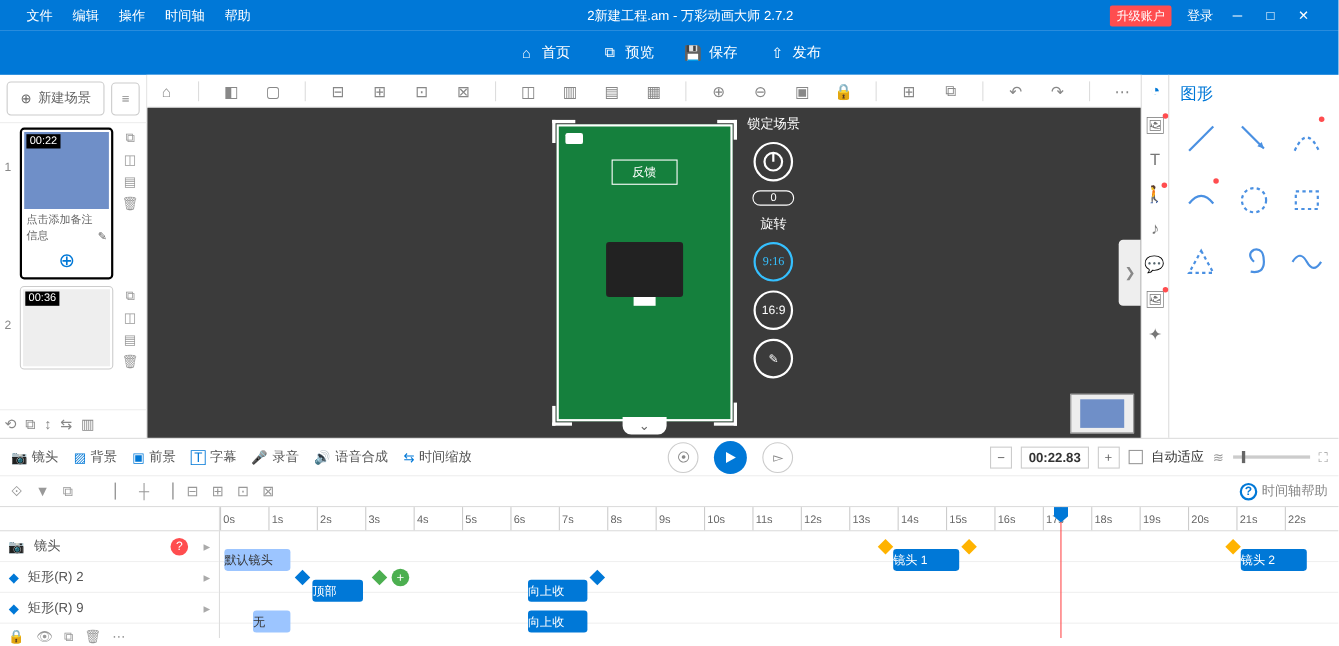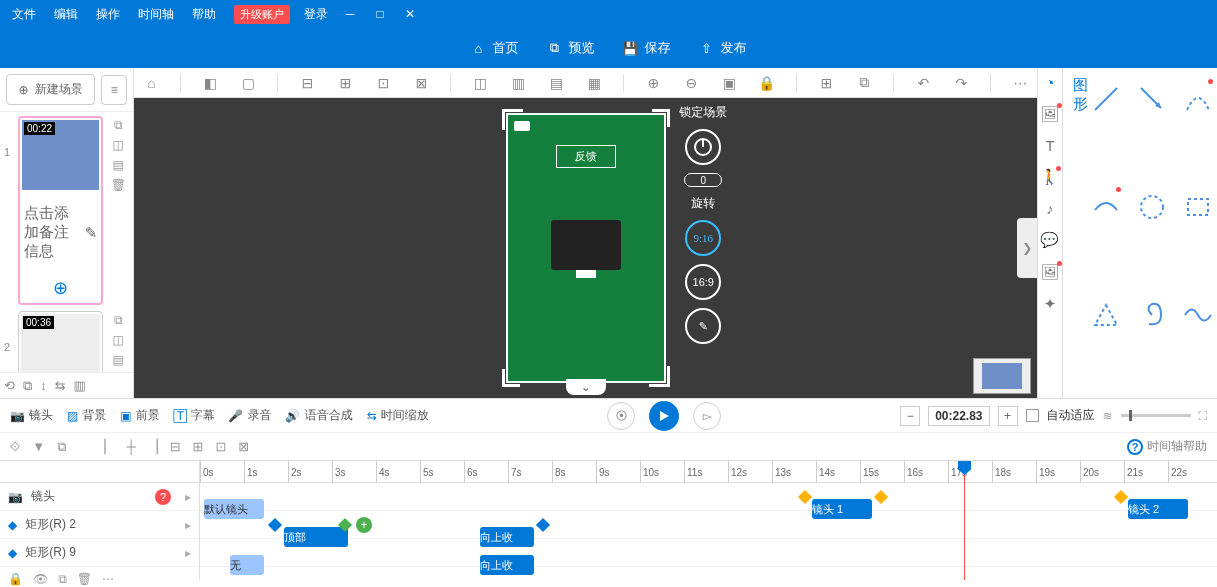--- a/index.html
+++ b/index.html
@@ -1,39 +1,39 @@
 <!DOCTYPE html>
 <html><head>
 <meta charset="utf-8">
 <style>
 * { margin:0; padding:0; box-sizing:border-box; font-family:"Microsoft YaHei",Arial,sans-serif; }
 body { width:1217px; height:587px; overflow:hidden; background:#fff; font-size:12px; color:#333; }
-.titlebar { height:28px; background:#0078d7; color:#fff; display:flex; align-items:center; padding:0 12px; }
+.titlebar { height:28px; background:#0078d7; color:#fff; display:flex; align-items:center; padding:0 24px; }
 .titlebar .menu { margin-right:18px; cursor:pointer; }
 .titlebar .doc { flex:1; text-align:center; font-size:12px; }
 .titlebar .right { display:flex; align-items:center; gap:14px; }
 .up-badge { background:#ff4d4f; padding:2px 6px; border-radius:2px; font-size:11px;}
 .win-btn { width:16px; height:16px; display:inline-flex; justify-content:center; align-items:center; cursor:pointer;}
 .toolbar-main { height:40px; background:#0078d7; display:flex; justify-content:center; align-items:center; gap:28px; color:#fff; }
 .tb-btn { display:flex; align-items:center; gap:6px; cursor:pointer; font-size:13px;}
 .icon { display:inline-flex; width:16px; height:16px; justify-content:center; align-items:center; }
 
 .workarea { display:flex; height:330px; }
 .scene-panel { width:170px; border-right:1px solid #ddd; display:flex; flex-direction:column; }
 .scene-top { display:flex; align-items:center; padding:6px; gap:6px; border-bottom:1px solid #eee;}
 .new-scene-btn { flex:1; border:1px solid #ccc; border-radius:4px; padding:6px; display:flex; align-items:center; justify-content:center; gap:6px; cursor:pointer; color:#666;}
 .sort-btn { width:26px; height:30px; border:1px solid #ccc; border-radius:4px; display:flex; align-items:center; justify-content:center; cursor:pointer; color:#888;}
 .scene-list { flex:1; overflow-y:auto; padding:4px;}
 .scene-row { display:flex; align-items:flex-start; gap:4px; margin-bottom:6px;}
 .scene-idx { width:10px; color:#888; font-size:11px; padding-top:30px;}
 .scene-card { flex:1; border:1px solid #ccc; border-radius:4px; padding:2px; position:relative;}
-.scene-card.sel { border:2px solid #f9a8d4;}
+.scene-card.sel { border:2px solid #000000;}
 .scene-thumb { width:100%; height:70px; background:#6f8fc8; position:relative;}
 .scene-time { position:absolute; top:2px; left:2px; background:#000; color:#fff; font-size:10px; padding:1px 3px;}
-.scene-note { font-size:15px; color:#666; padding:14px 2px; display:flex; align-items:center; gap:4px;}
+.scene-note { font-size:10px; color:#666; padding:3px 2px; display:flex; align-items:flex-end; gap:4px;}
 .scene-add { text-align:center; color:#0078d7; font-size:18px; cursor:pointer; padding:2px;}
 .scene-tools { width:22px; display:flex; flex-direction:column; gap:6px; align-items:center; padding-top:2px;}
 .scene-tools span { color:#999; cursor:pointer; font-size:12px;}
 .scene-bottom { height:26px; border-top:1px solid #eee; display:flex; align-items:center; padding:0 4px; gap:8px;}
 .scene-bottom span { color:#888; cursor:pointer; font-size:13px;}
 
 .canvas-area { flex:1; display:flex; flex-direction:column; background:#fff;}
 .canvas-toolbar { height:30px; border-bottom:1px solid #ddd; display:flex; align-items:center; padding:0 8px; gap:20px;}
 .canvas-toolbar .tbicon { color:#888; cursor:pointer; font-size:14px; display:inline-flex; width:18px; justify-content:center;}
 .canvas-toolbar .sep { width:1px; height:18px; background:#ddd;}
@@ -59,21 +59,21 @@
 .expand-handle{position:absolute;right:0;top:50%;transform:translateY(-50%);width:20px;height:60px;background:#eee;border-radius:4px 0 0 4px;display:flex;align-items:center;justify-content:center;color:#888;cursor:pointer;}
 
 .filmstrip-mini{position:absolute;bottom:4px;right:6px;width:58px;height:36px;background:#eee;border:1px solid #999;display:flex;align-items:center;justify-content:center;}
 .filmstrip-mini .m{width:40px;height:26px;background:#6f8fc8;}
 
 .side-icons { width:32px; border-left:1px solid #ddd; border-right:1px solid #ddd; display:flex; flex-direction:column; align-items:center; padding-top:6px; gap:14px;}
 .side-icons .sic { color:#777; cursor:pointer; font-size:15px; position:relative;}
 .side-icons .sic.active{color:#0078d7;}
 .side-icons .dot::after{content:'';position:absolute;top:-2px;right:-2px;width:5px;height:5px;background:#ff4d4f;border-radius:50%;}
 
-.props-panel { width:190px; padding:8px 10px; display:flex; flex-direction:row; overflow:hidden;}
+.props-panel { width:190px; padding:8px 10px; display:flex; flex-direction:column; overflow:hidden;}
 .props-title { color:#0078d7; font-size:15px; margin-bottom:8px;}
 .props-tabs { display:flex; flex-wrap:wrap; gap:8px 10px; font-size:12px; margin-bottom:10px;}
 .props-tabs span { color:#666; cursor:pointer; padding-bottom:2px;}
 .props-tabs span.active { color:#0078d7; border-bottom:2px solid #0078d7;}
 .shape-grid { display:grid; grid-template-columns:repeat(3,1fr); gap:10px;}
 .shape-cell { height:46px; border:1px solid transparent; display:flex; align-items:center; justify-content:center; cursor:pointer; position:relative;}
 .shape-cell .rd::after{content:'';position:absolute;top:2px;right:2px;width:5px;height:5px;background:#ff4d4f;border-radius:50%;}
 
 .timeline-bar { height:34px; border-top:1px solid #ddd; display:flex; align-items:center; padding:0 10px; gap:14px; font-size:12px;}
 .tl-btn { display:flex; align-items:center; gap:4px; color:#555; cursor:pointer;}
@@ -120,20 +120,21 @@
 </style>
 </head>
 <body>
 
 <div class="titlebar">
   <span class="menu">文件</span>
   <span class="menu">编辑</span>
   <span class="menu">操作</span>
   <span class="menu">时间轴</span>
   <span class="menu">帮助</span>
+  <span class="doc">2新建工程.am - 万彩动画大师 2.7.2</span>
   <div class="right">
     <span class="up-badge">升级账户</span>
     <span>登录</span>
     <span class="win-btn">─</span>
     <span class="win-btn">□</span>
     <span class="win-btn">✕</span>
   </div>
 </div>
 
 <div class="toolbar-main">
@@ -461,21 +462,21 @@
     <div class="track-line">
       <div class="clip lite" style="left:4px;width:60px;">默认镜头</div>
       <div class="diamond" style="left:600px;"></div>
       <div class="clip" style="left:612px;width:60px;">镜头 1</div>
       <div class="diamond" style="left:676px;"></div>
       <div class="diamond" style="left:916px;"></div>
       <div class="clip" style="left:928px;width:60px;">镜头 2</div>
     </div>
     <div class="track-line">
       <div class="diamond blue" style="left:70px;"></div>
-      <div class="clip" style="left:84px;width:64px;">顶部</div>
+      <div class="clip" style="left:84px;width:46px;">顶部</div>
       <div class="diamond green" style="left:140px;"></div>
       <div class="add-circ" style="left:156px;">+</div>
       <div class="clip" style="left:280px;width:54px;">向上收</div>
       <div class="diamond blue" style="left:338px;"></div>
     </div>
     <div class="track-line">
       <div class="clip lite" style="left:30px;width:34px;">无</div>
       <div class="clip" style="left:280px;width:54px;">向上收</div>
     </div>
     <div class="playhead" style="left:764px;"></div>

